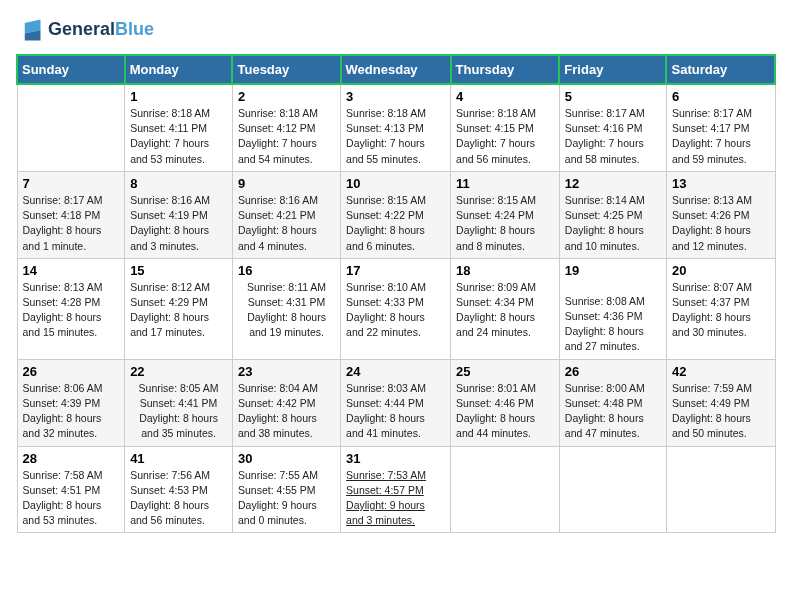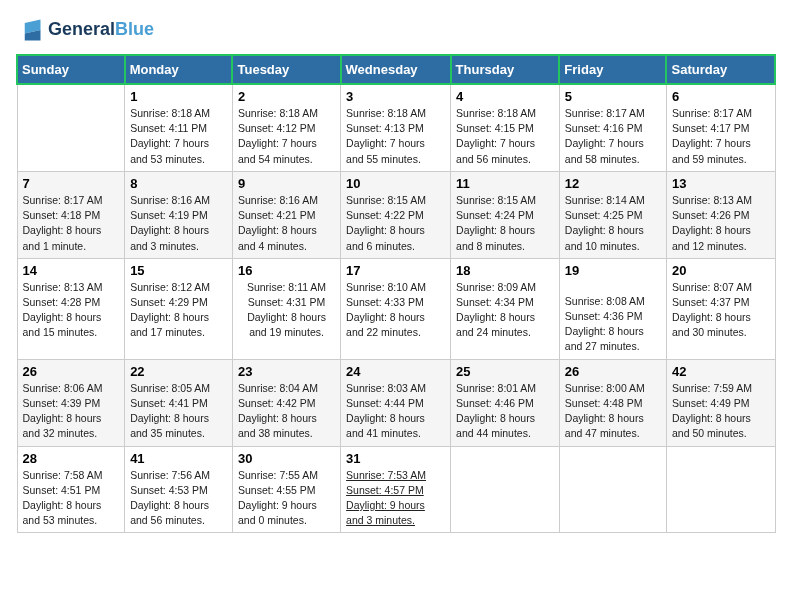--- a/index.html
+++ b/index.html
@@ -244,21 +244,21 @@
       </tr>
       <tr>
         <td>
           <div class="day-number">26</div>
           <div class="day-info" style="white-space: pre-line;">Sunrise: 8:06 AM
 Sunset: 4:39 PM
 Daylight: 8 hours and 32 minutes.</div>
         </td>
         <td>
           <div class="day-number">22</div>
-          <div class="day-info" style="white-space: pre-line;">Sunrise: 8:05 AM
+          <div class="day-info" style="white-space: pre-line; text-align: center;">Sunrise: 8:05 AM
 Sunset: 4:41 PM
 Daylight: 8 hours and 35 minutes.</div>
         </td>
         <td>
           <div class="day-number">23</div>
           <div class="day-info" style="white-space: pre-line;">Sunrise: 8:04 AM
 Sunset: 4:42 PM
 Daylight: 8 hours and 38 minutes.</div>
         </td>
         <td>

